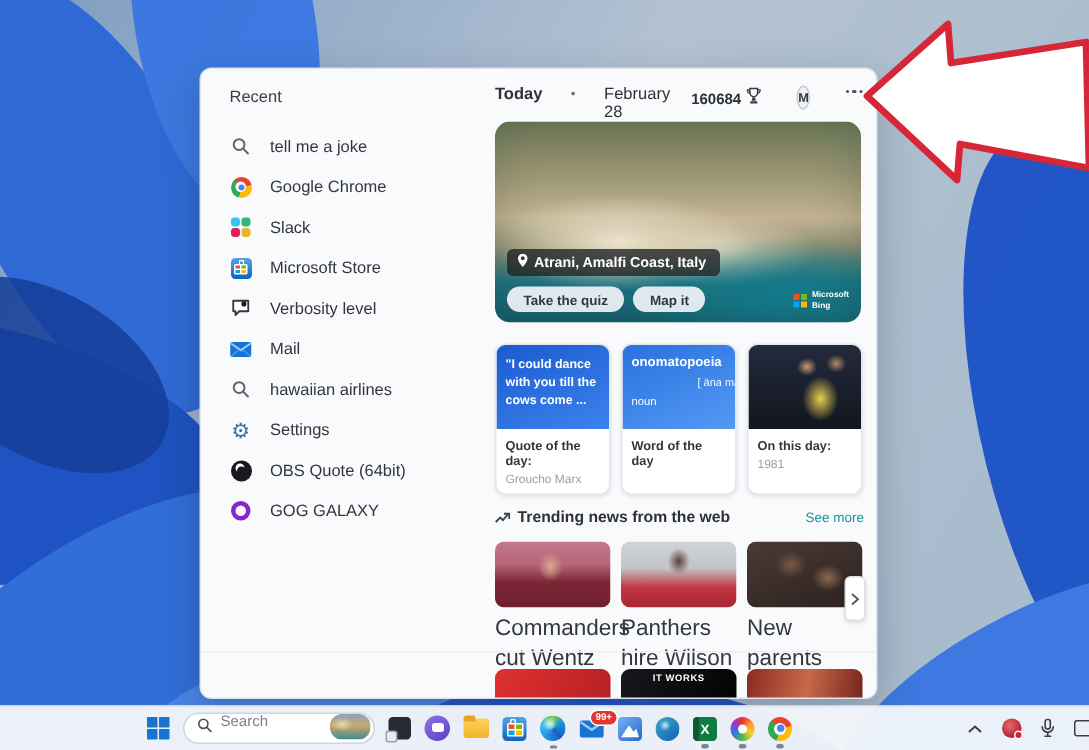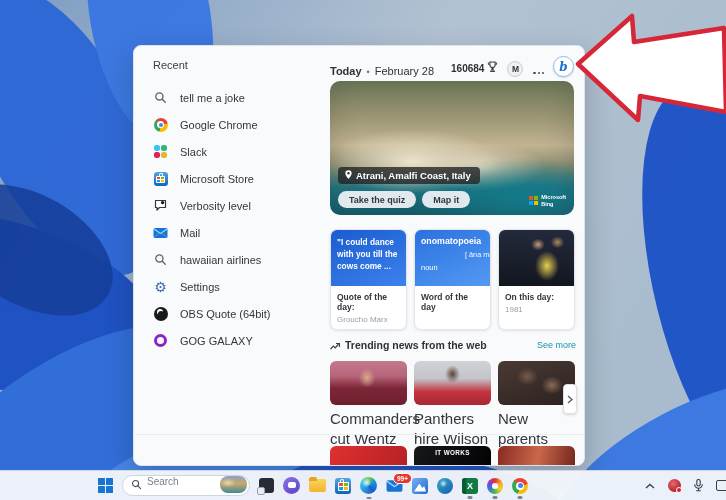--- a/index.html
+++ b/index.html
@@ -37,21 +37,21 @@
   .store-ic i s:nth-child(3){background:#00a4ef}.store-ic i s:nth-child(4){background:#ffb900}
   .store-ic em { position:absolute; top:1.5px; left:5px; width:4px; height:2.5px; border:1px solid #fff; border-bottom:none; border-radius:2px 2px 0 0; }
   .gear-glyph { font-size:14px; color:#3f6fae; line-height:1; }
   .obs-ic { width:14px; height:14px; border-radius:50%; background:#17191d; position:relative; overflow:hidden; }
   .obs-ic i { position:absolute; left:3px; top:2.5px; width:6px; height:6px; background:#fff; border-radius:50%; }
   .obs-ic b { position:absolute; left:4.5px; top:4.5px; width:6px; height:6px; background:#17191d; border-radius:50%; }
   .gog-ic { width:13px; height:13px; border-radius:50%; border:3px solid #8a25c9; }
   .mail-ic svg { display:block; }
 
   .right-col { position:absolute; left:196px; top:11px; width:244px; }
-  .r-header { display:flex; align-items:flex-end; height:20px; }
+  .r-header { display:flex; align-items:flex-start; height:20px;gap:14px; }
   .today { font-size:11px; font-weight:700; color:#2e3237; }
   .dot-sep { font-size:9px; color:#6a7077; margin:0 5px; }
   .date { font-size:11px; font-weight:400; color:#2e3237; }
   .points-group { margin-left:auto; display:flex; align-items:center; gap:3px; }
   .points { font-size:10px; font-weight:600; color:#2e3237; }
   .avatar { width:16px; height:16px; margin-left:9px; border-radius:50%; background:#eef0f4; border:1px solid #c7ccd4;
             display:flex; align-items:center; justify-content:center; font-size:8.5px; font-weight:700; color:#33373d; }
   .dots-btn { margin-left:9px; display:flex; gap:2px; padding:3px 1px; }
   .dots-btn s { width:2.2px; height:2.2px; border-radius:50%; background:#4c5158; }
   .bing-btn { width:21px; height:21px; margin-left:8px; border-radius:50%; background:#fff;

